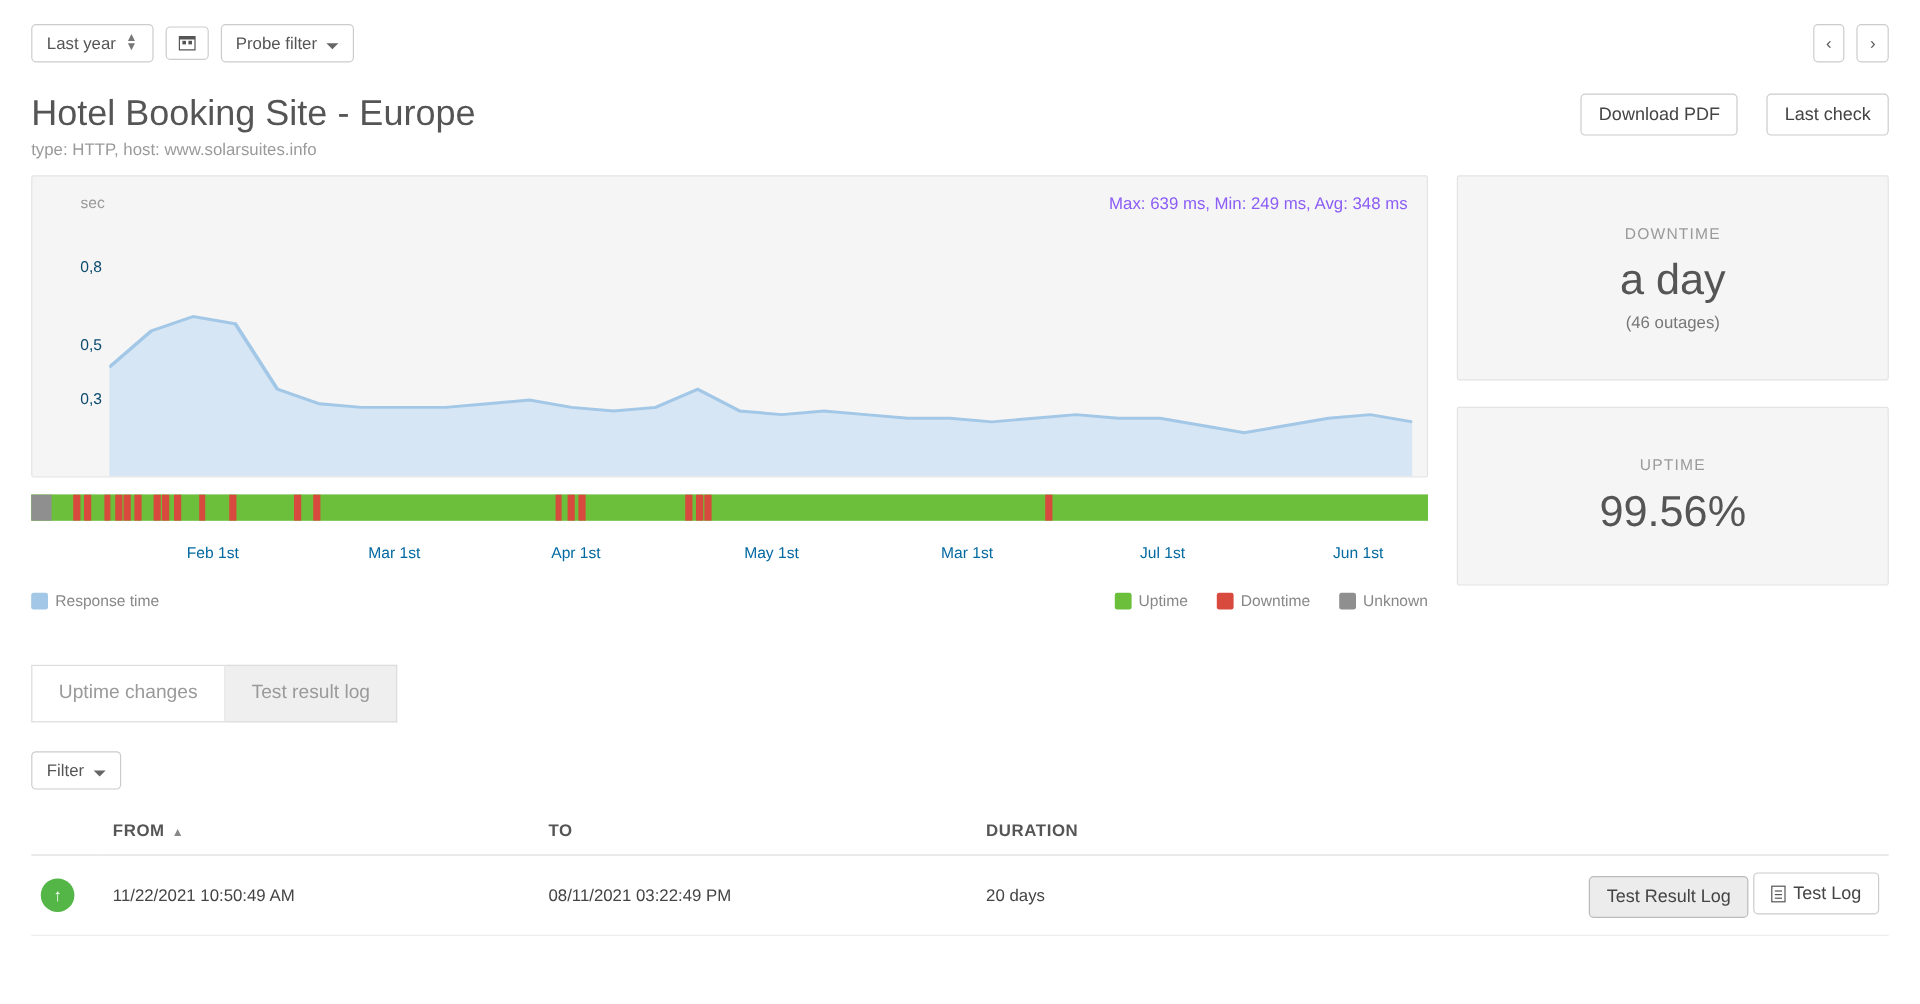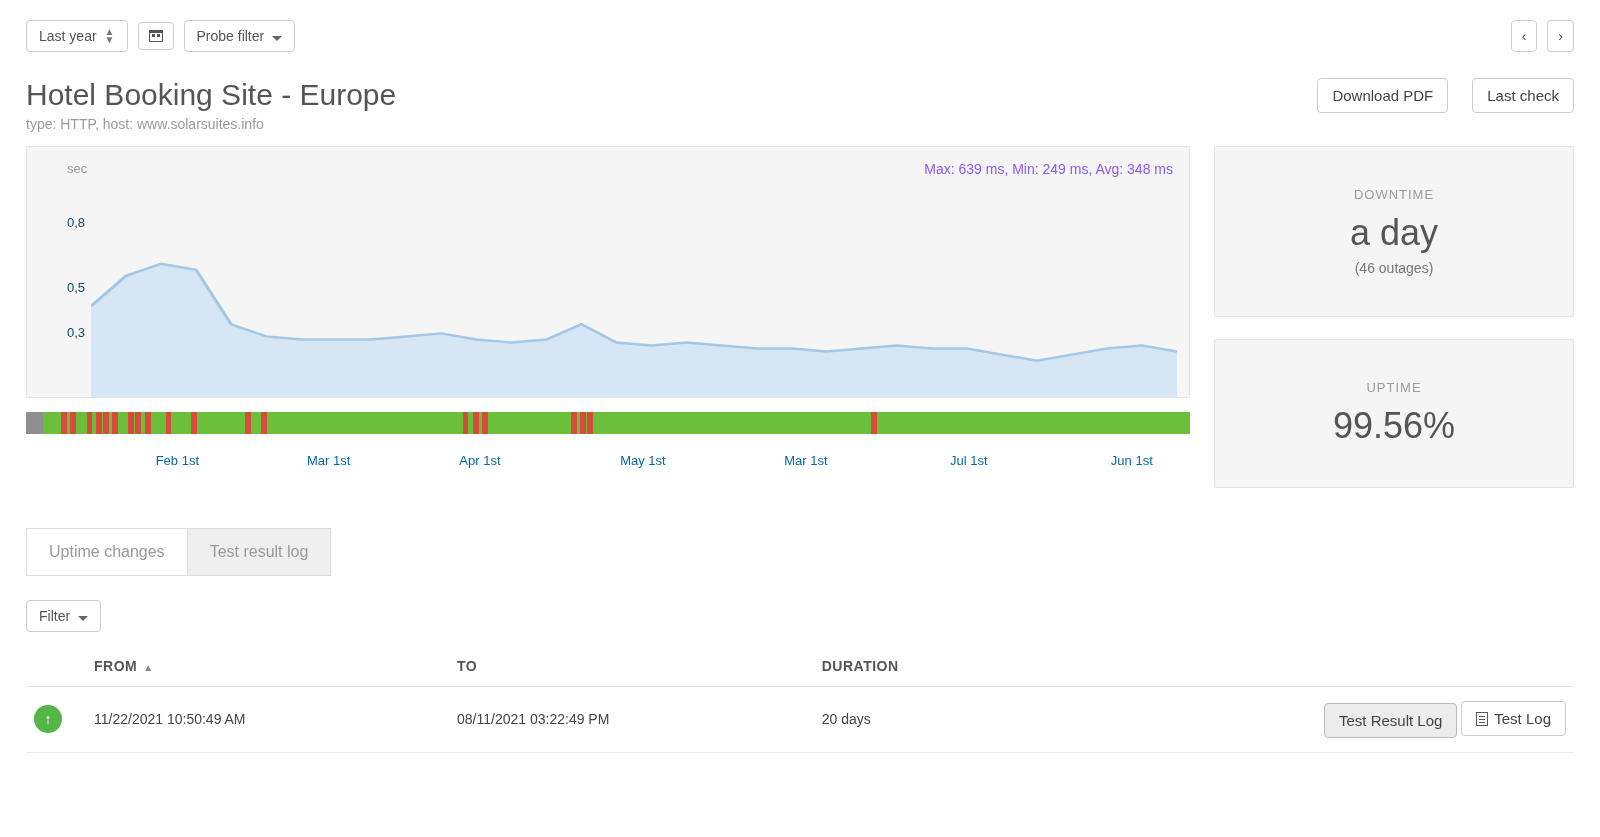--- a/index.html
+++ b/index.html
@@ -172,20 +172,39 @@
     <div class="x-ticks" id="xticks">
         <span style="left: 13%;">Feb 1st</span>
         <span style="left: 26%;">Mar 1st</span>
         <span style="left: 39%;">Apr 1st</span>
         <span style="left: 53%;">May 1st</span>
         <span style="left: 67%;">Mar 1st</span>
         <span style="left: 81%;">Jul 1st</span>
         <span style="left: 95%;">Jun 1st</span>
       </div>
 
+    <div class="legend">
+      <div class="lg">
+          <span class="sw" style="background:#a3c7e6"></span>
+          <span>Response time</span>
+        </div>
+      <div class="spacer"></div>
+      <div class="lg">
+          <span class="sw" style="background:#6bbf3a"></span>
+          <span>Uptime</span>
+        </div>
+      <div class="lg">
+          <span class="sw" style="background:#d94a3e"></span>
+          <span>Downtime</span>
+        </div>
+      <div class="lg">
+          <span class="sw" style="background:#8f8f8f"></span>
+          <span>Unknown</span>
+        </div>
+    </div>
   </div>
 
   <div class="right-col">
     <div class="stat-card">
       <div class="label">DOWNTIME</div>
       <div class="value">a day</div>
       <div class="sub">(46 outages)</div>
     </div>
     <div class="stat-card">
       <div class="label">UPTIME</div>

